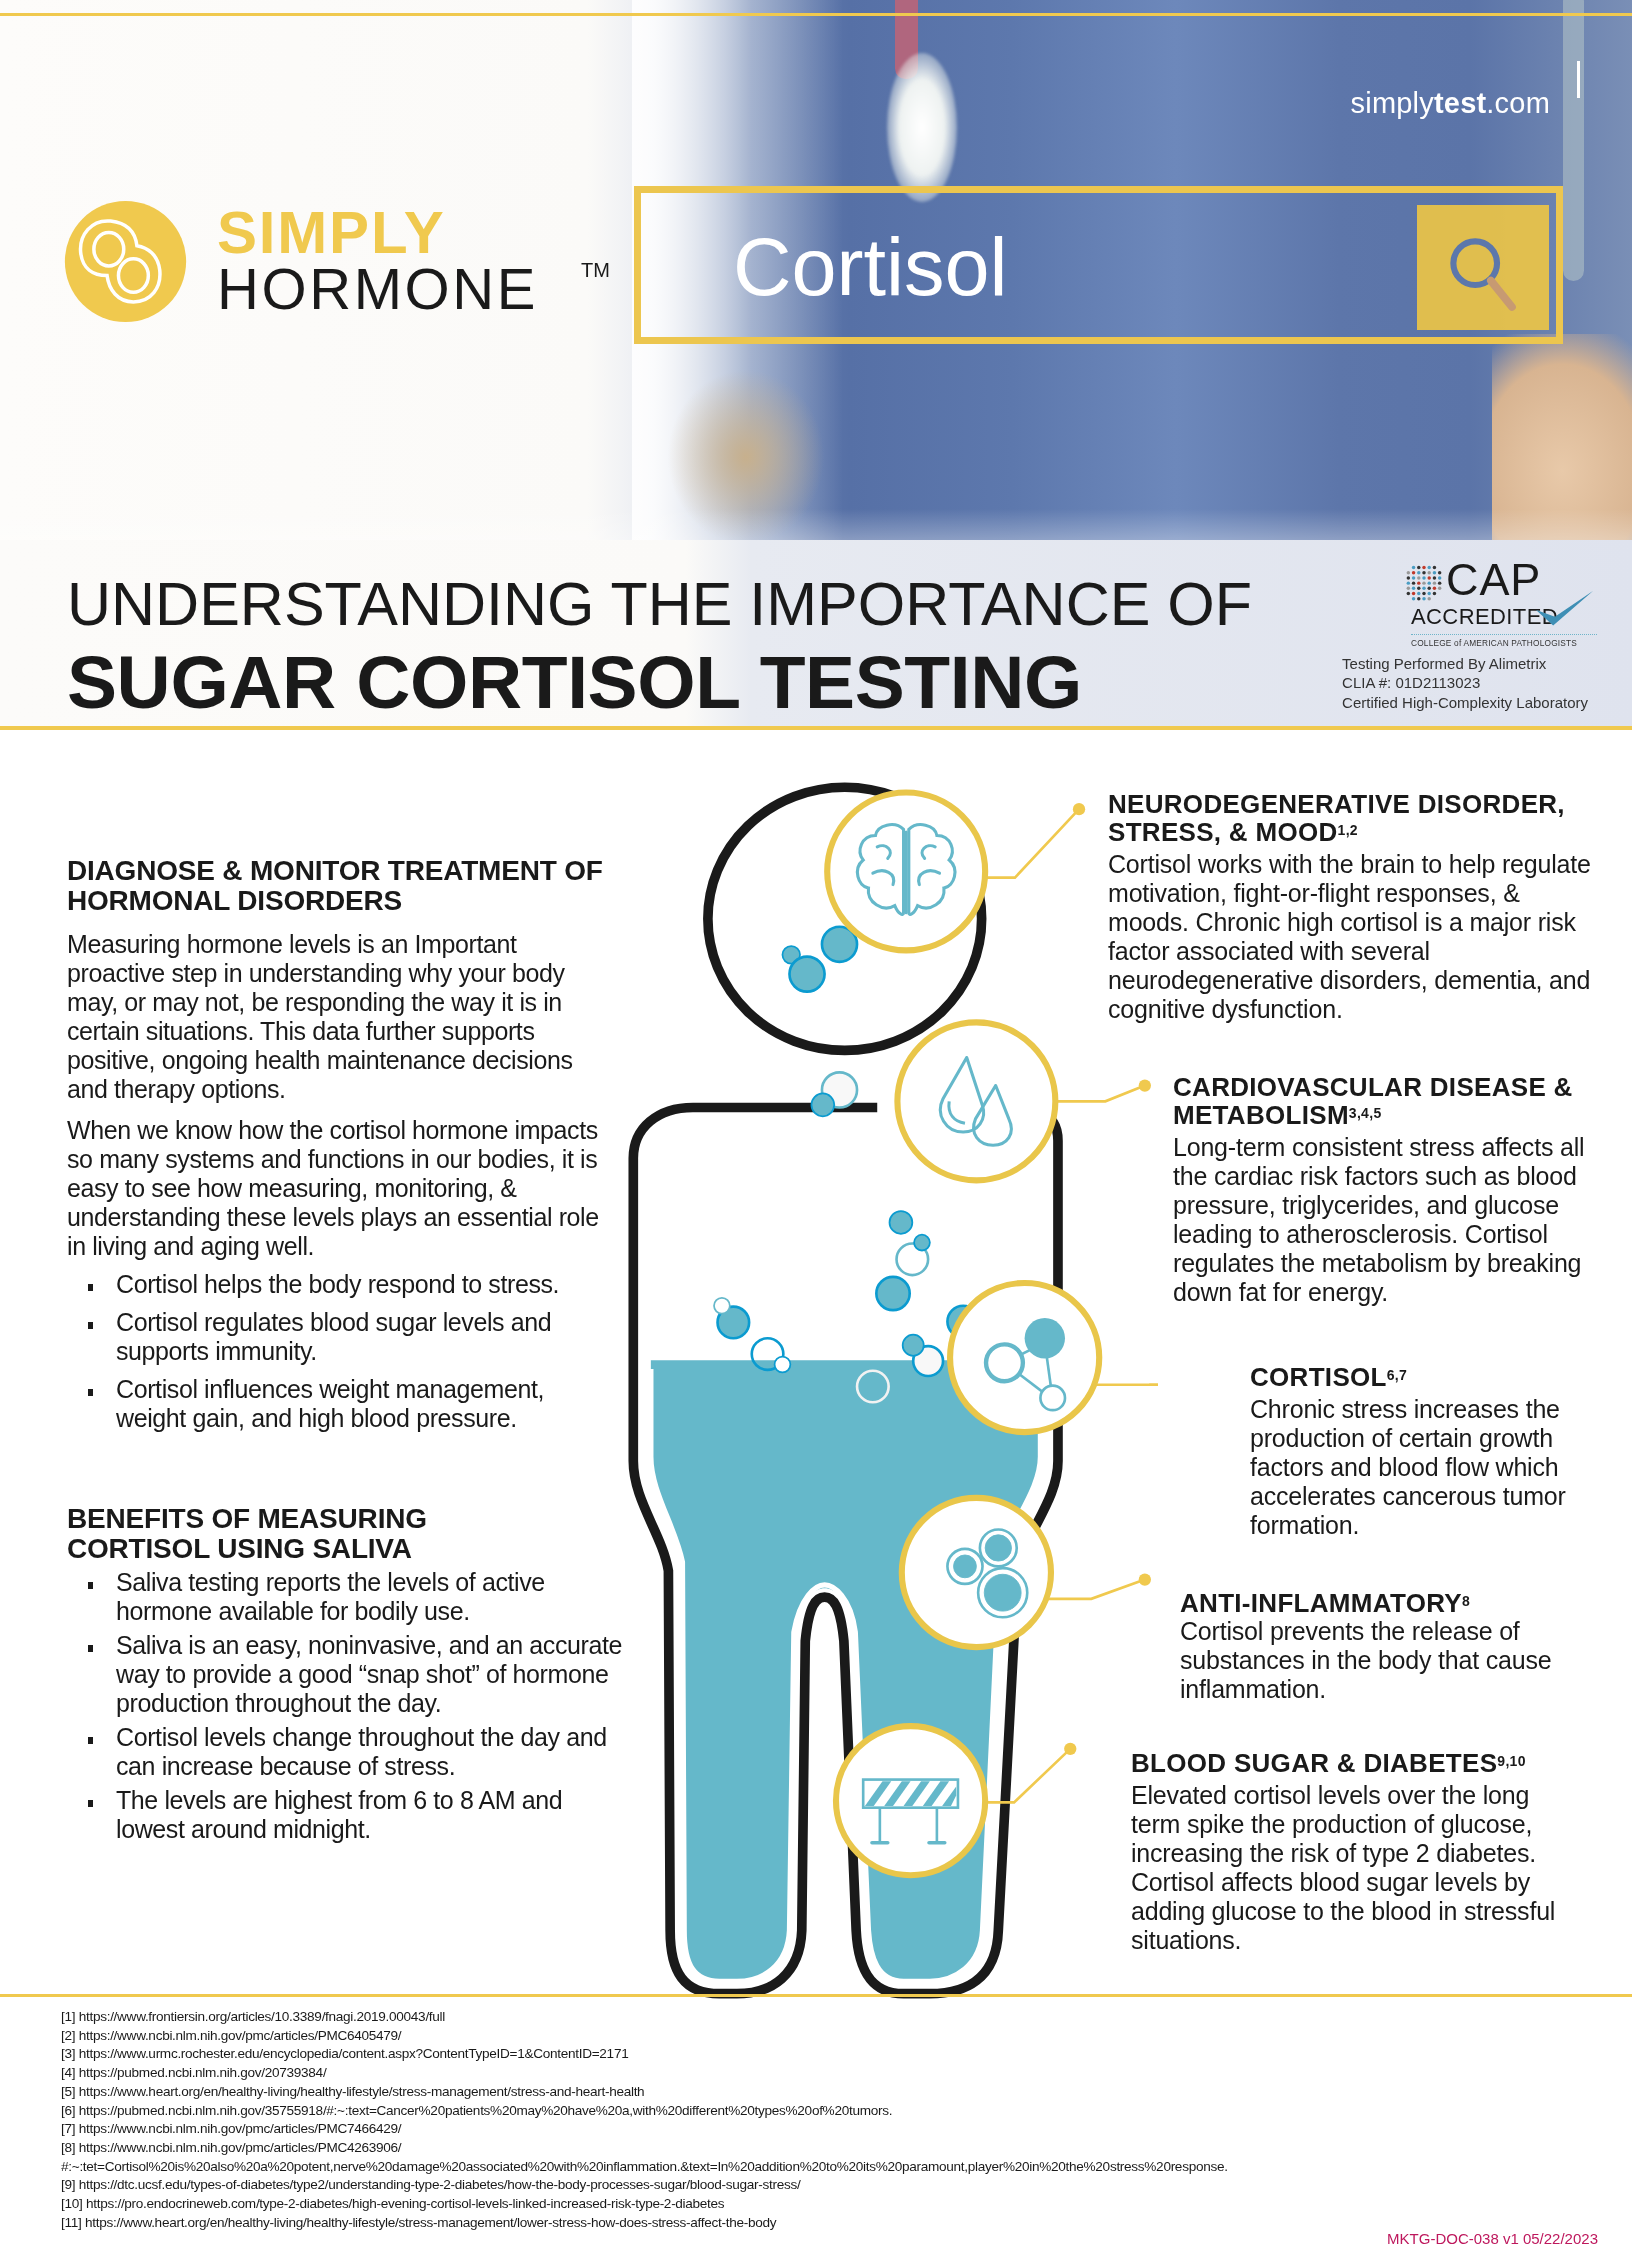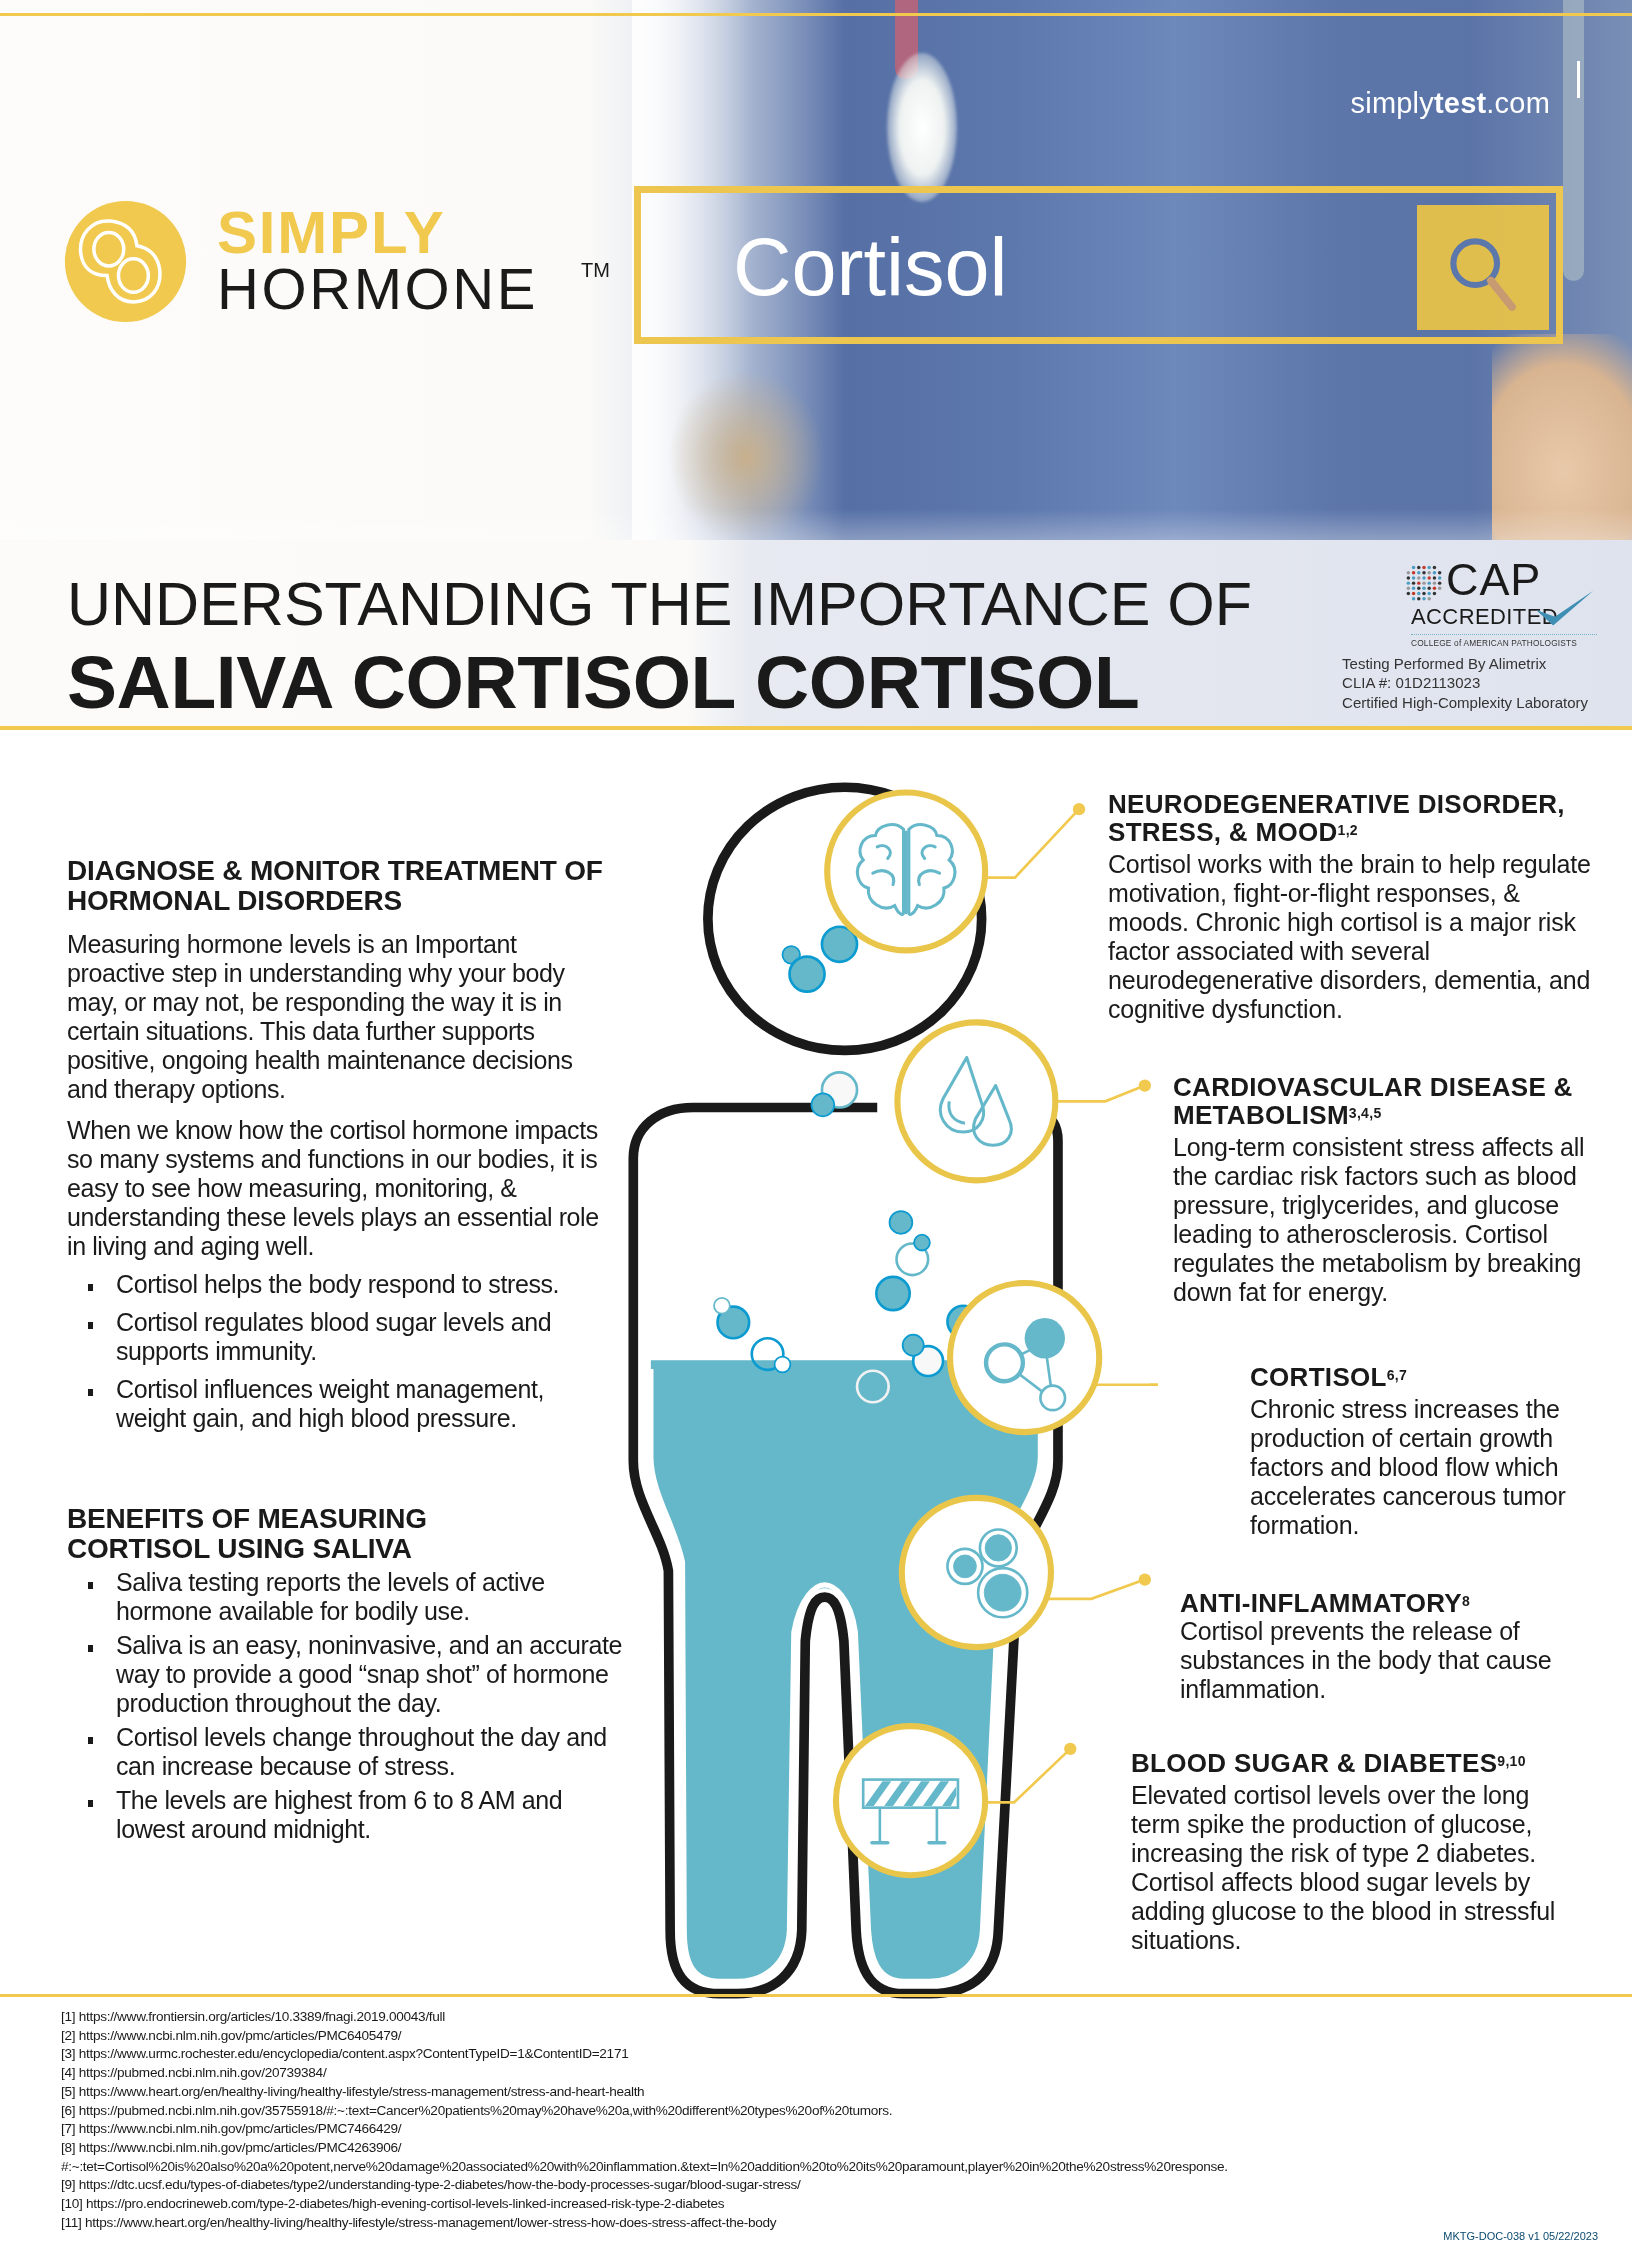--- a/index.html
+++ b/index.html
@@ -66,21 +66,21 @@
   
   .rblock { position: absolute; }
   .rblock .h { font-size: 26px; font-weight: 700; line-height: 28px; color: #1a1a1a; letter-spacing: 0.3px; }
   .rblock .h sup { font-size: 14px; vertical-align: top; position: relative; top: -1.8px; }
   .rblock .t { font-size: 25px; line-height: 29px; color: #1a1a1a; margin-top: 3.5px; letter-spacing: -0.2px; }
 
   
   .ref-rule { position: absolute; left: 0; top: 1994px; width: 1633px; height: 2.6px; background: #f0c94e; }
   .refs { position: absolute; left: 61px; top: 2008px; font-size: 13.6px; line-height: 18.7px; color: #1a1a1a; letter-spacing: -0.3px; }
   .refs div { white-space: nowrap; }
-  .docid { position: absolute; right: 35px; top: 2230px; font-size: 11px; color: #0c4a6e; }
+  .docid { position: absolute; right: 35px; top: 2230px; font-size: 15px; color: #be185d; }
 </style>
 </head>
 <body>
 
 <div class="hero">
   <div class="shade1"></div>
   <div class="stetho-tube"></div>
   <div class="stetho-head"></div>
   <div class="stetho-right"></div>
   <div class="arm"></div>
@@ -109,21 +109,21 @@
   <div class="search-btn">
     <svg width="83" height="83" viewBox="0 0 95 95">
       <circle cx="38" cy="38" r="25" fill="none" stroke="#5c77ab" stroke-width="7"></circle>
       <line x1="56" y1="58" x2="80" y2="88" stroke="#c79a72" stroke-width="9" stroke-linecap="round"></line>
     </svg>
   </div>
 </div>
 
 <div class="title-band"></div>
 <div class="title-1">UNDERSTANDING THE IMPORTANCE OF</div>
-<div class="title-2">SALIVA CORTISOL CORTISOL</div>
+<div class="title-2">SUGAR CORTISOL TESTING</div>
 
 <div class="cap">
   <svg class="dots" width="40" height="40" viewBox="0 0 46 46">
     <g>
       <circle cx="11" cy="4" r="2" fill="#4a9dc3"></circle>
         <circle cx="17" cy="4" r="2" fill="#333"></circle>
         <circle cx="23" cy="4" r="2" fill="#c0392b"></circle>
         <circle cx="29" cy="4" r="2" fill="#4a9dc3"></circle>
         <circle cx="35" cy="4" r="2" fill="#333"></circle>
       <circle cx="5" cy="10" r="2" fill="#999"></circle>

